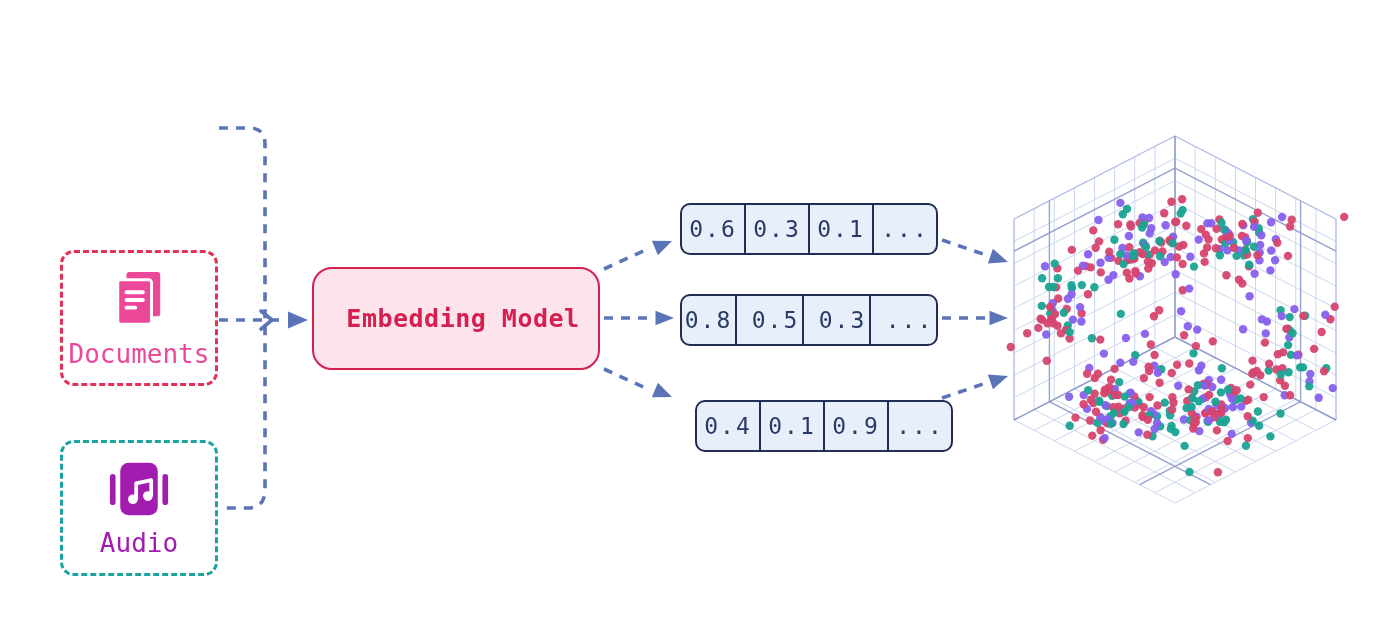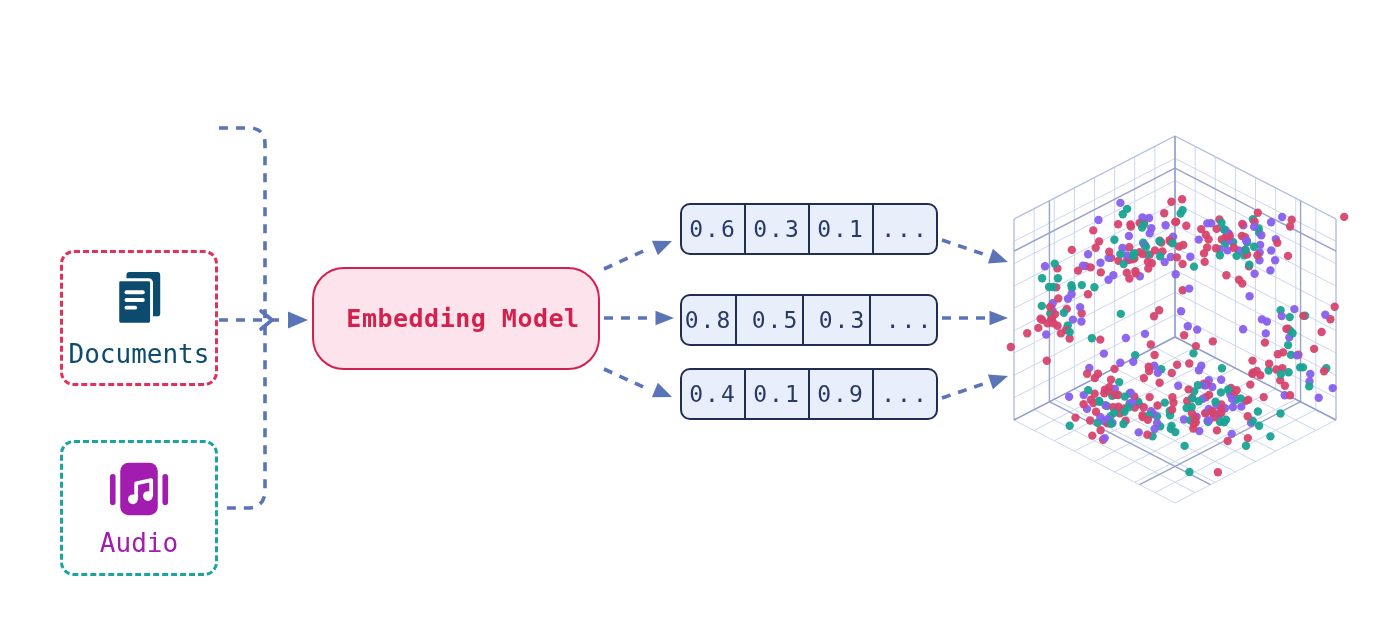--- a/index.html
+++ b/index.html
@@ -9,27 +9,27 @@
 
   .src-box{position:absolute;left:60px;width:158px;border:3px dashed;border-radius:14px;
     display:flex;flex-direction:column;align-items:center;justify-content:center;gap:9px;
     box-sizing:border-box;background:transparent;}
   #box-images{top:58px;height:138px;}
   #box-documents{top:250px;height:136px;}
   #box-audio{top:440px;height:136px;}
   .src-label{font-size:26px;line-height:1;}
 
   #embedding-box{position:absolute;left:312px;top:267px;width:288px;height:103px;
-    background:#fde3ec;border:2.5px solid #d4204e;border-radius:32px;
+    background:#fde3ec;border:2.5px solid #d4204e;border-radius:20px;
     display:flex;align-items:center;justify-content:center;box-sizing:border-box;padding-left:14px;}
   #embedding-label{color:#d4204e;font-size:25px;font-weight:bold;letter-spacing:.5px;white-space:nowrap;}
 
   .vec-row{position:absolute;left:680px;width:258px;height:52px;display:flex;
     border:2px solid #202e54;border-radius:10px;background:#e9eefb;box-sizing:border-box;overflow:hidden;}
-  #vec-row-0{top:203px;} #vec-row-1{top:294px;gap:12px;} #vec-row-2{top:368px;}
+  #vec-row-0{top:203px;} #vec-row-1{top:294px;gap:12px;} #vec-row-2{top:400px;margin-left:15px;}
   .vec-cell{flex:1;display:flex;align-items:center;justify-content:center;
     font-size:23px;letter-spacing:2px;color:#2a3a66;border-right:2px solid #202e54;white-space:nowrap;}
   .vec-cell:last-child{border-right:none;}
 
   #vectors-caption{position:absolute;left:655px;top:476px;width:308px;text-align:center;
     font-size:19px;color:#1c2947;letter-spacing:.5px;white-space:nowrap;}
 
   .dash{fill:none;stroke:#5b74b8;stroke-width:3.6;stroke-dasharray:9 8;stroke-linecap:butt;}
   .solidline{fill:none;stroke:#5b74b8;stroke-width:3.6;stroke-linejoin:round;stroke-linecap:round;}
   .arrowhead{fill:#5b74b8;stroke:none;}
@@ -590,21 +590,21 @@
       <circle cx="1181.1" cy="311.3" r="4.2" fill="#8760ee" fill-opacity="0.95"></circle>
       <circle cx="1103.9" cy="353.6" r="4.2" fill="#8760ee" fill-opacity="0.95"></circle>
       <circle cx="1099.4" cy="401.7" r="4.2" fill="#1aa392" fill-opacity="0.95"></circle>
       <circle cx="1184.1" cy="335.3" r="4.2" fill="#d6446e" fill-opacity="0.95"></circle>
       <circle cx="1221.5" cy="408.4" r="4.2" fill="#d6446e" fill-opacity="0.95"></circle>
       <circle cx="1154.6" cy="355.0" r="4.2" fill="#d6446e" fill-opacity="0.95"></circle>
       <circle cx="1069.7" cy="332.1" r="4.2" fill="#1aa392" fill-opacity="0.95"></circle>
     </svg>
 
 
-  <div class="src-box" id="box-documents" style="border-color: rgb(226, 48, 89); color: #0c4a6e;">
+  <div class="src-box" id="box-documents" style="border-color: rgb(226, 48, 89); color: #ec4899;">
     <span>
       <svg width="54" height="58" viewBox="0 0 56 60">
         <rect x="15" y="2" width="35" height="46" rx="3" fill="currentColor"></rect>
         <rect x="6" y="10" width="35" height="46" rx="3" fill="currentColor" stroke="#ffffff" stroke-width="3"></rect>
         <rect x="13" y="21" width="21" height="4" rx="2" fill="#ffffff"></rect>
         <rect x="13" y="29" width="21" height="4" rx="2" fill="#ffffff"></rect>
         <rect x="13" y="37" width="13" height="4" rx="2" fill="#ffffff"></rect>
       </svg>
     </span>
     <span class="src-label">Documents</span>

